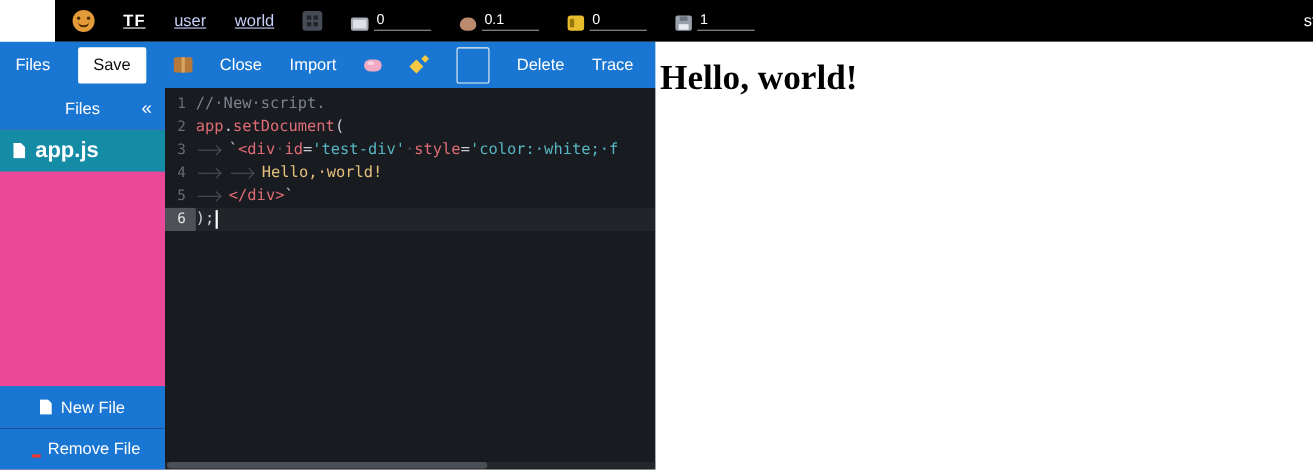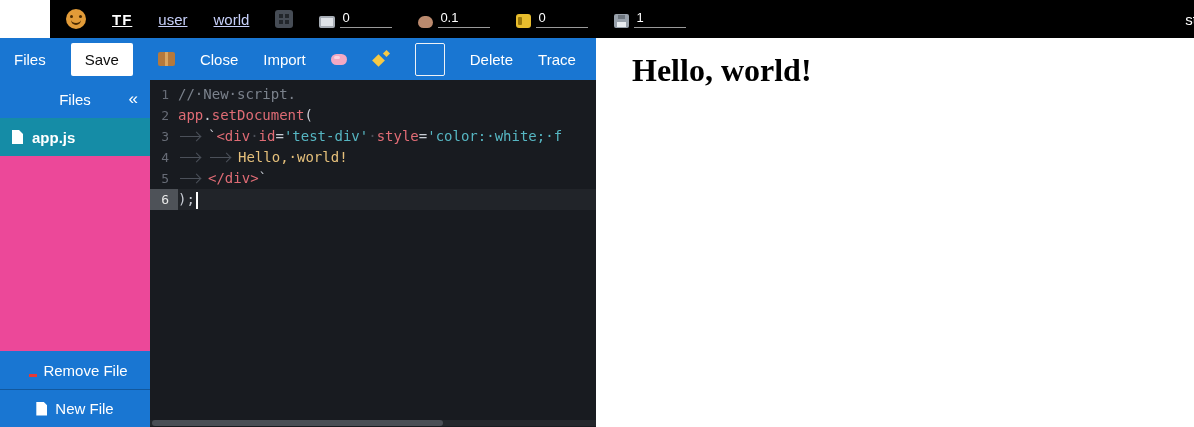--- a/index.html
+++ b/index.html
@@ -54,21 +54,21 @@
   .spark::before { content:""; position:absolute; left:2px; top:6px; width:9px; height:9px; background:#f6c945; transform:rotate(45deg); }
   .spark::after { content:""; position:absolute; right:1px; top:1px; width:5px; height:5px; background:#f6c945; transform:rotate(45deg); }
 
   
   .sidebar {
     position:absolute; top:80px; left:0; width:150px; height:347px;
     background:#ec4899; display:flex; flex-direction:column; color:#fff;
   }
   .sb-header { height:38px; flex-shrink:0; background:#1976d2; display:flex; align-items:center; justify-content:center; position:relative; font-size:15px; }
   .sb-collapse { position:absolute; right:12px; font-size:17px; cursor:pointer; }
-  .sb-file { height:38px; flex-shrink:0; background:#158ca6; display:flex; align-items:center; gap:9px; padding:0 12px; font-weight:700; font-size:15px; cursor:pointer; }
+  .sb-file { height:38px; flex-shrink:0; background:#158ca6; display:flex; align-items:center; gap:9px; padding:0 12px; font-weight:700; font-size:20px; cursor:pointer; }
   .sb-spacer { flex:1; }
   .sb-action { height:38px; flex-shrink:0; background:#1976d2; display:flex; align-items:center; justify-content:center; gap:8px; font-size:15px; cursor:pointer; }
   .sb-action + .sb-action { border-top:1px solid rgba(0,0,0,0.25); }
   .doc { width:11px; height:14px; background:#ffffff; clip-path:polygon(0 0, 64% 0, 100% 28%, 100% 100%, 0 100%); }
   .icon-remove { position:relative; width:13px; height:14px; }
   .icon-remove::after { content:""; position:absolute; right:-2px; bottom:0; width:8px; height:3px; background:#e53935; }
 
   
   .editor {
     position:absolute; top:80px; left:150px; width:446px; height:347px;
@@ -86,21 +86,21 @@
   .tok-fg { color:#c8ccd4; } .tok-ws { color:#4b5059; }
   .tok-tab { display:inline-block; width:30px; height:21px; position:relative; vertical-align:top; }
   .tok-tab::before { content:""; position:absolute; left:2px; right:8px; top:10px; height:1px; background:#4b5059; }
   .tok-tab::after { content:""; position:absolute; right:8px; top:7px; width:6px; height:6px; border-top:1px solid #4b5059; border-right:1px solid #4b5059; transform:rotate(45deg); }
   .ed-cursor { display:inline-block; width:2px; height:17px; background:#ffffff; margin-left:1px; vertical-align:middle; }
   .ed-scroll-track { position:absolute; left:0; right:0; bottom:1px; height:6px; background:#24272c; }
   .ed-scroll-thumb { position:absolute; left:2px; top:0; width:291px; height:6px; background:#4a4e55; border-radius:3px; cursor:pointer; }
 
   
   .preview { position:absolute; top:38px; left:596px; width:598px; height:389px; background:#ffffff; }
-  .preview h1 { margin:0; padding:14px 0 0 36px; font-family:"Liberation Serif", serif; font-size:32px; font-weight:700; color:#000; }
+  .preview h1 { margin:0; padding:14px 0 0 4px; font-family:"Liberation Serif", serif; font-size:32px; font-weight:700; color:#000; }
 </style>
 </head>
 <body>
 
 <div class="topbar">
   <span class="logo"></span>
   <span class="tb-link brand">TF</span>
   <span class="tb-link">user</span>
   <span class="tb-link">world</span>
   <span class="gridicon"></span>
@@ -145,26 +145,26 @@
   <div class="sb-header">
     <span>Files</span>
     <span class="sb-collapse">«</span>
   </div>
   <div class="sb-file">
     <span class="doc"></span>
     <span>app.js</span>
   </div>
   <div class="sb-spacer"></div>
   <div class="sb-action">
+    <span class="doc"></span>
+    <span>New File</span>
+  </div>
+  <div class="sb-action">
     <span class="icon-remove"><span class="doc"></span></span>
     <span>Remove File</span>
-  </div>
-  <div class="sb-action">
-    <span class="doc"></span>
-    <span>New File</span>
   </div>
 </div>
 
 <div class="editor">
   <div class="ed-line"><span class="ed-gutter">1</span><span class="ed-code"><span class="tok-comment">//·New·script.</span></span></div>
 
   <div class="ed-line"><span class="ed-gutter">2</span><span class="ed-code"><span class="tok-red">app</span><span class="tok-fg">.</span><span class="tok-red">setDocument</span><span class="tok-fg">(</span></span></div>
 
   <div class="ed-line"><span class="ed-gutter">3</span><span class="ed-code"><span class="tok-tab"></span><span class="tok-fg">`</span><span class="tok-red">&lt;div</span><span class="tok-ws">·</span><span class="tok-red">id</span><span class="tok-fg">=</span><span class="tok-cyan">'test-div'</span><span class="tok-ws">·</span><span class="tok-red">style</span><span class="tok-fg">=</span><span class="tok-cyan">'color:·white;·f</span></span></div>
 

